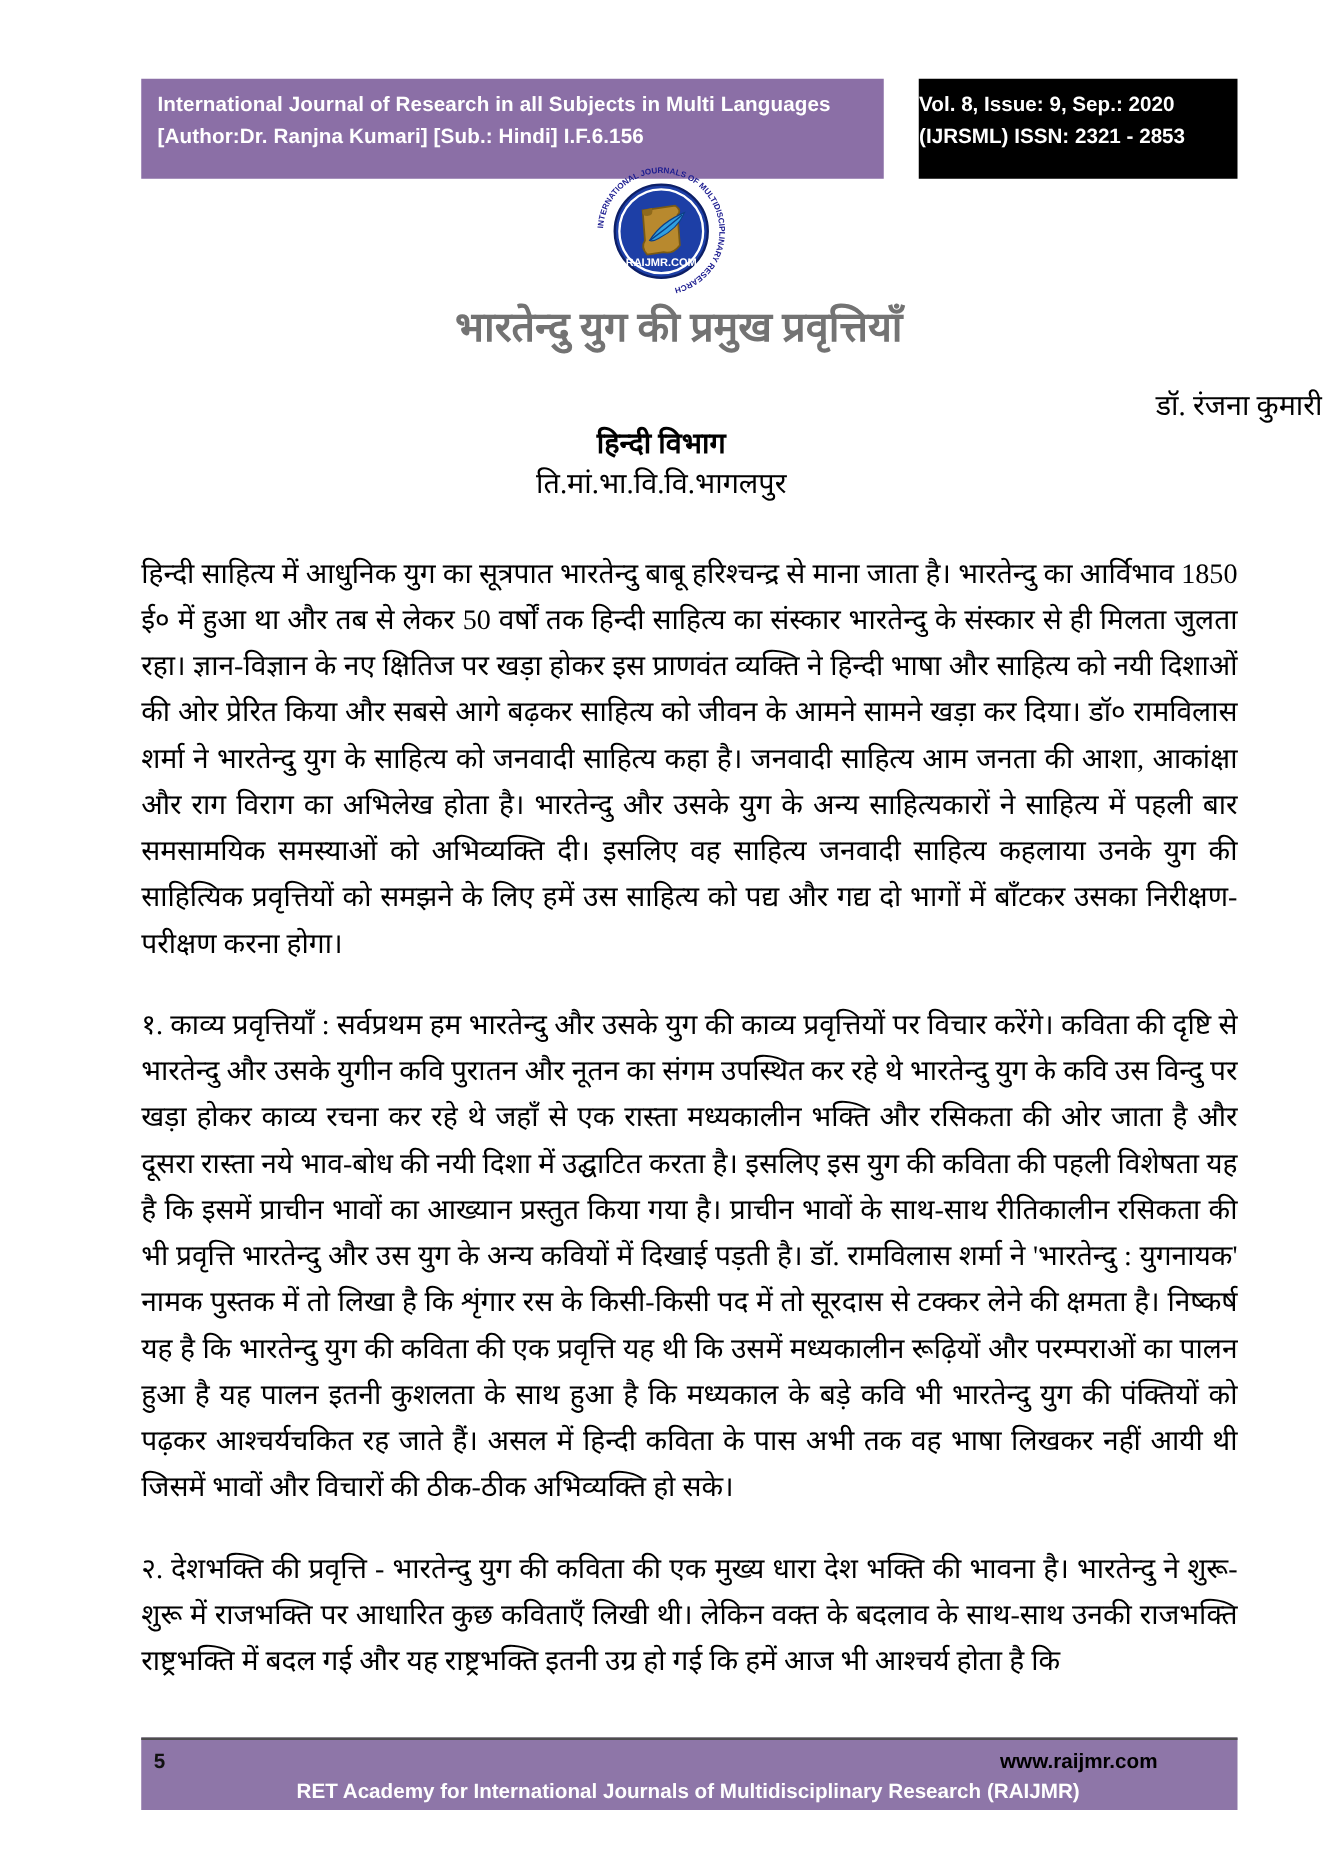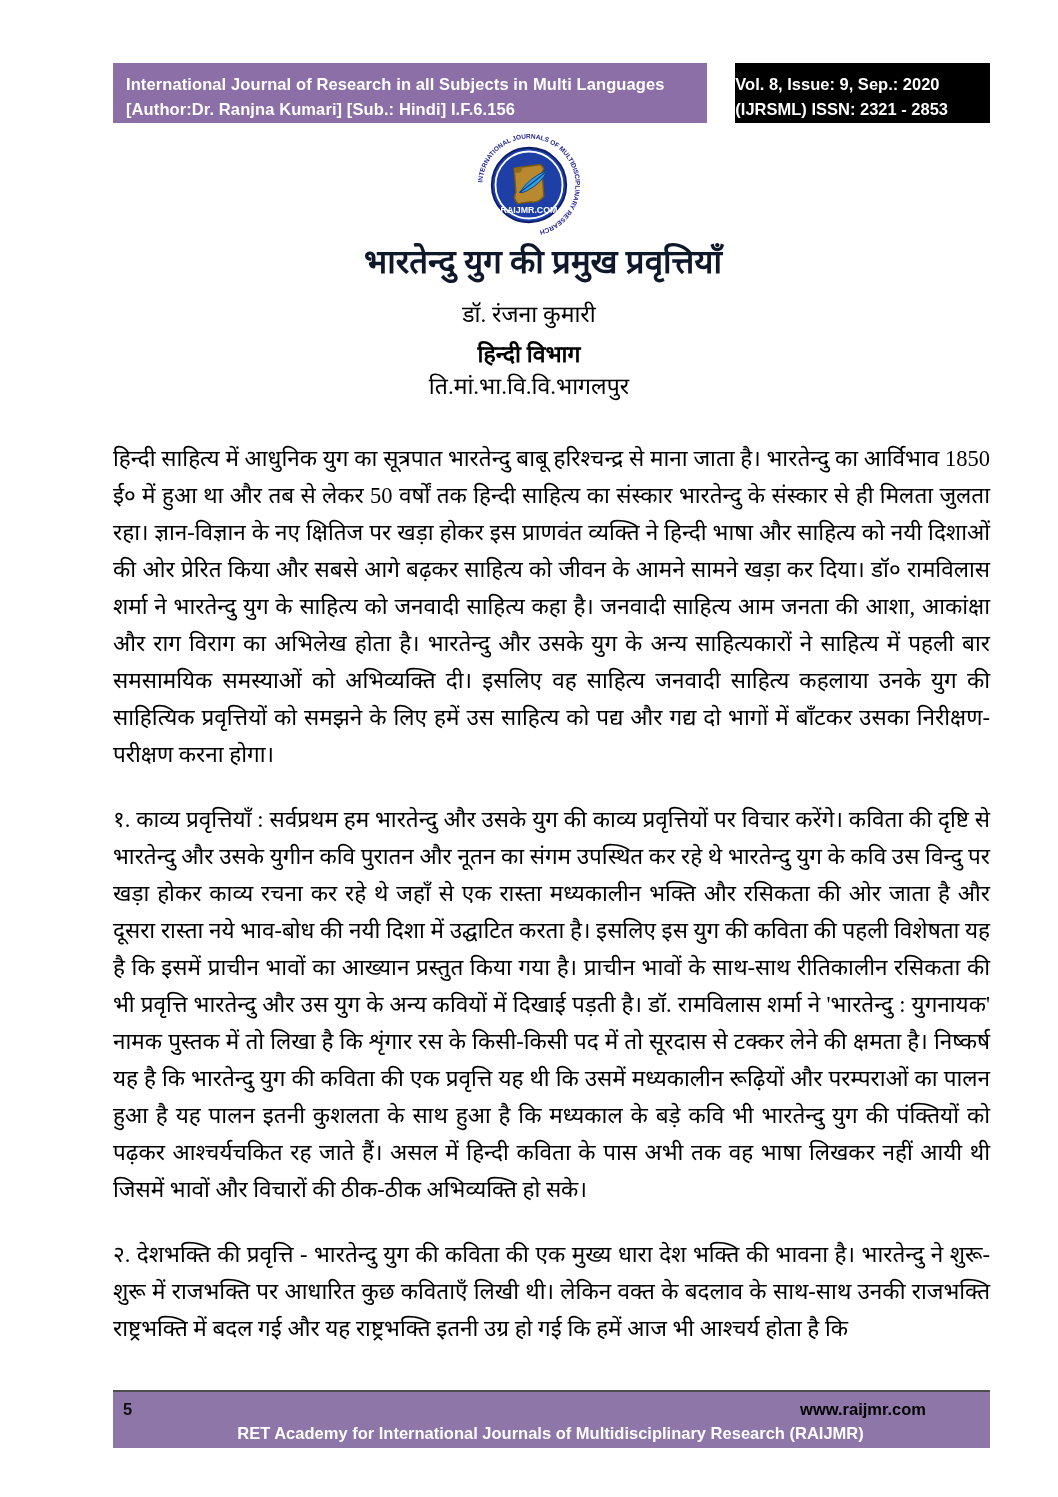--- a/index.html
+++ b/index.html
@@ -12,21 +12,21 @@
     background: #ffffff;
     overflow: hidden;
     margin: 0 auto;
   }
   
   .header-band {
     position: absolute;
     left: 113px;
     top: 63px;
     width: 877px;
-    height: 60px;
+    height: 80px;
     display: flex;
     border-radius: 14px;
   }
   .header-left {
     width: 614px;
     height: 100%;
     background: #8b6fa6;
     color: #ffffff;
     padding: 9px 0 0 13px;
     font-weight: bold;
@@ -57,33 +57,33 @@
   
   .article-title {
     position: absolute;
     top: 238px;
     left: 0;
     width: 100%;
     text-align: center;
     font-family: "Liberation Serif", "DejaVu Serif", serif;
     font-size: 33px;
     font-weight: bold;
-    color: #0f172a;
+    color: #737373;
     padding-left: 28px;
   }
   .byline {
     position: absolute;
     left: 0;
     width: 100%;
     text-align: center;
     font-family: "Liberation Serif", "DejaVu Serif", serif;
     font-size: 23px;
     color: #000000;
   }
-  .byline-author { top: 297px; }
+  .byline-author { top: 307px; text-align: right; }
   .byline-dept { top: 337px; font-weight: bold; }
   .byline-univ { top: 369px; }
   
   .body-text {
     position: absolute;
     left: 113px;
     top: 440px;
     width: 877px;
     font-family: "Liberation Serif", "DejaVu Serif", serif;
     font-size: 22.5px;

